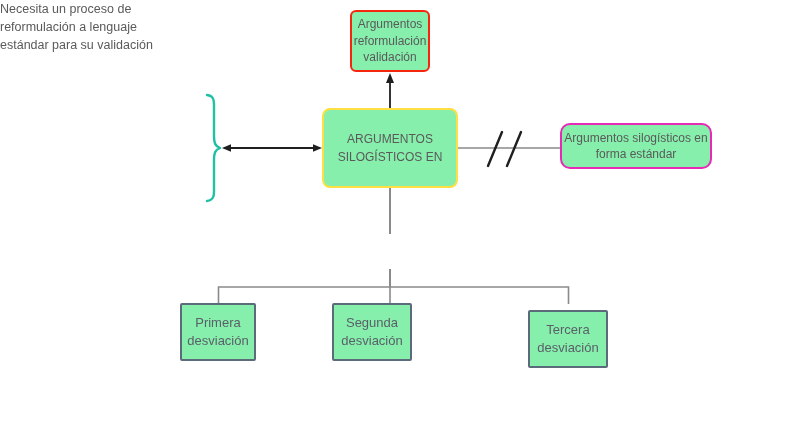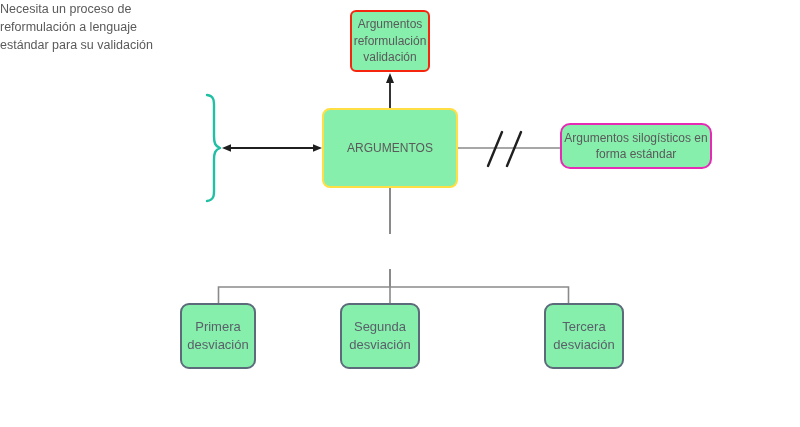--- a/index.html
+++ b/index.html
@@ -46,27 +46,27 @@
     font-size: 12.5px; line-height: 18px;
     z-index: 2;
   }
   .node-condition {
     left: 348px; top: 233px; width: 82px; height: 36px;
     border: 1.5px solid var(--stadiumBorder); border-radius: 18px;
     font-size: 12.5px; line-height: 15px;
     color: #4a4a4a;
   }
   .node-deviation {
-    top: 303px; width: 78px; height: 66px;
-    border: 2px solid var(--slate); border-radius: 9px;
+    top: 303px; width: 78px; height: 58px;
+    border: 2px solid var(--slate); border-radius: 2px;
     font-size: 13px; line-height: 18px;
   }
   .node-deviation-1 { left: 180px; width: 76px; }
-  .node-deviation-2 { left: 340px; width: 80px; text-align: right; }
-  .node-deviation-3 { left: 544px; width: 80px; }
+  .node-deviation-2 { left: 332px; width: 80px; text-align: right; }
+  .node-deviation-3 { left: 528px; width: 80px; margin-top: 7px; }
 
   .vline { position: absolute; width: 1.6px; background: var(--line); z-index: 1; }
   svg.connector { position: absolute; z-index: 1; overflow: visible; }
   .stroke-gray { stroke: var(--line); stroke-width: 1.6; fill: none; }
   .stroke-dark { stroke: var(--dark); stroke-width: 1.8; fill: none; }
   .stroke-slash { stroke: var(--dark); stroke-width: 2.4; fill: none; stroke-linecap: round; }
   .stroke-teal { stroke: var(--teal); stroke-width: 2.4; fill: none; stroke-linecap: round; stroke-linejoin: round; }
   .fill-dark { fill: var(--dark); }
 </style>
 </head>
@@ -80,20 +80,21 @@
     <span>validación</span>
   </div>
 
   <svg class="connector" style="left:383px; top:73px;" width="14" height="35" viewBox="0 0 14 35">
     <line class="stroke-dark" x1="7" y1="8" x2="7" y2="35"></line>
     <polygon class="fill-dark" points="7,0 3,10 11,10"></polygon>
   </svg>
 
   <div class="node node-ordinary hand">
     <span>ARGUMENTOS</span>
+    <span>SILOGÍSTICOS EN</span>
   </div>
 
   <div class="note-text hand">
     <span>Necesita un proceso de</span>
     <span>reformulación a lenguaje</span>
     <span>estándar para su validación</span>
   </div>
 
   <svg class="connector" style="left:204px; top:92px;" width="18" height="112" viewBox="0 0 18 112">
     <path class="stroke-teal" d="M3,3 C11,4 10,10 10,18 L10,44 C10,51 11,54 16,56 C11,58 10,61 10,68 L10,94 C10,102 11,108 3,109"></path>

